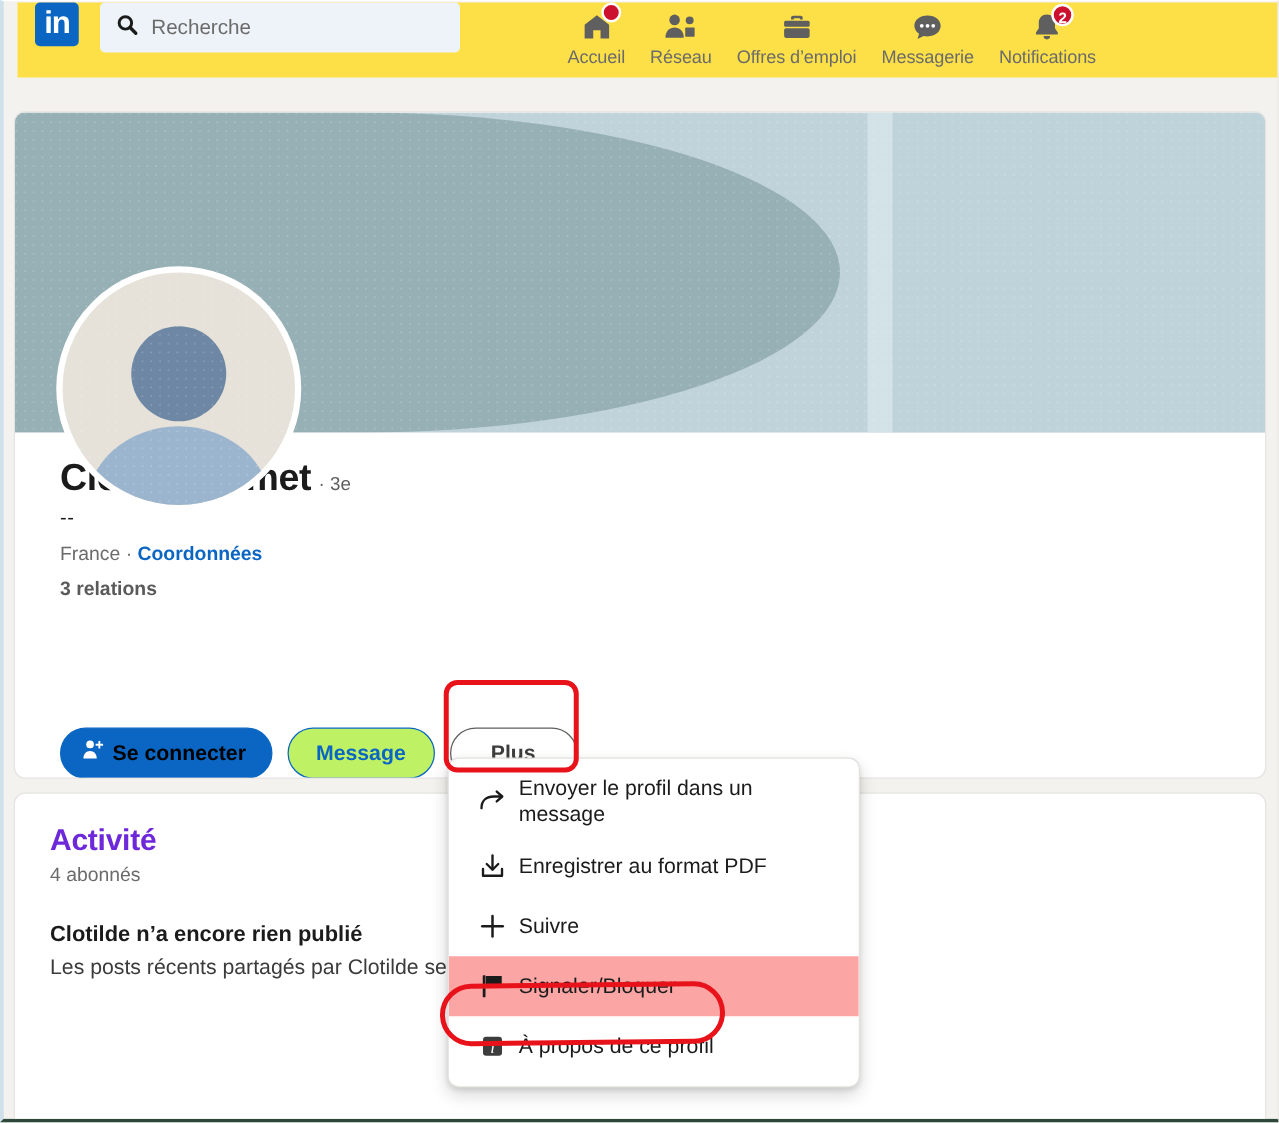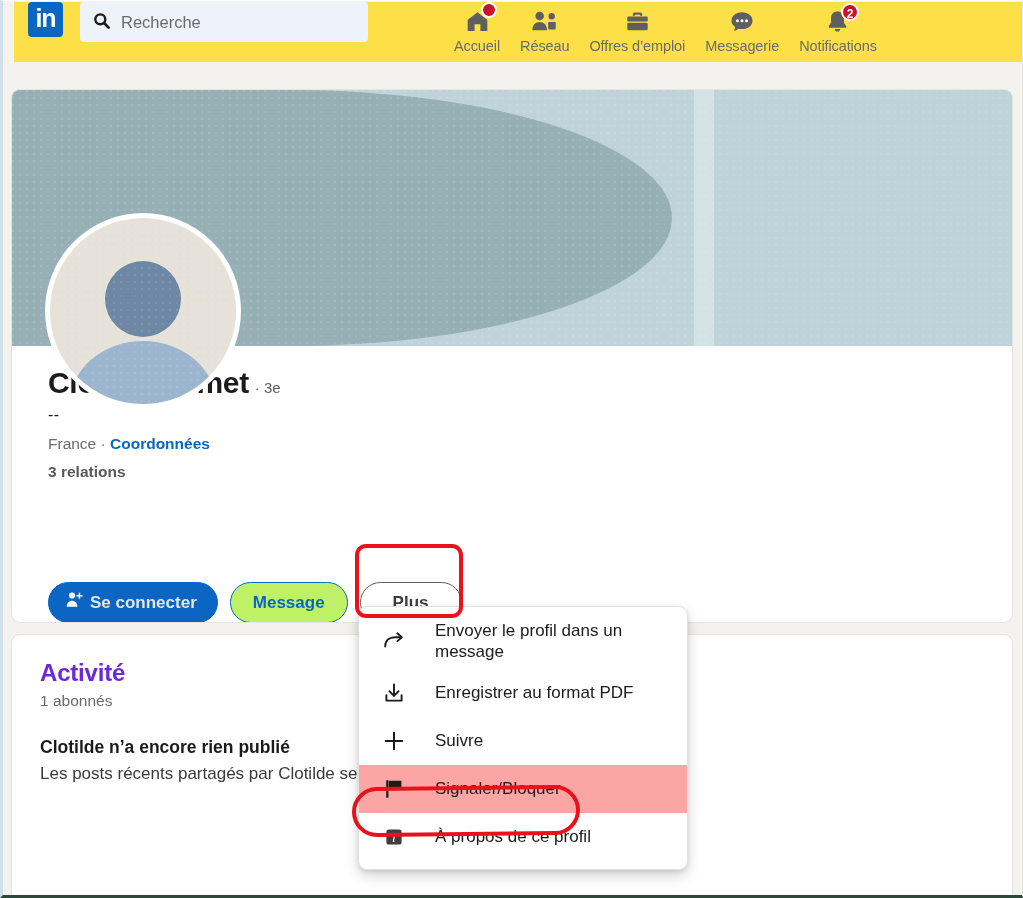--- a/index.html
+++ b/index.html
@@ -290,21 +290,21 @@
     align-items: center;
     justify-content: center;
     font-size: 17px;
     font-weight: bold;
     cursor: pointer;
     white-space: nowrap;
     font-family: "Liberation Sans", sans-serif;
   }
   #btn-connect {
     background: #0a66c2;
-    color: #e5e5e5;
+    color: #000000;
     border: 1px solid #0a66c2;
     padding: 0 20px 0 16px;
     gap: 7px;
   }
   #btn-message {
     background: #bef264;
     color: #0a66c2;
     border: 1.6px solid #0a66c2;
     padding: 0 22px;
   }
@@ -368,21 +368,21 @@
     z-index: 50;
     padding: 7px 0 8px 0;
     overflow: hidden;
   }
   .menu-item {
     display: flex;
     align-items: center;
     min-height: 48px;
     padding: 6px 14px 6px 22px;
     cursor: pointer;
-    gap: 28px;
+    gap: 8px;
   }
   .menu-item.hovered { background: #fca5a5; }
   .menu-icon {
     width: 26px;
     flex: none;
     display: flex;
     align-items: center;
     justify-content: center;
     color: #1b1b1b;
   }
@@ -537,21 +537,21 @@
           </span>
           <span>Se connecter</span>
         </div>
         <div class="btn" id="btn-message">Message</div>
         <div class="btn" id="btn-more">Plus</div>
       </div>
     </div>
 
     <div id="activity-card" class="card">
       <div id="activity-title">Activité</div>
-      <div id="activity-followers">1 abonnés</div>
+      <div id="activity-followers">4 abonnés</div>
       <div id="activity-empty-title">Clotilde n’a encore rien publié</div>
       <div id="activity-empty-sub">Les posts récents partagés par Clotilde se</div>
     </div>
 
     <div id="more-dropdown">
 
       <div class="menu-item">
         <span class="menu-icon">
           <svg width="24" height="24" viewBox="0 0 24 24" fill="none" stroke="#1b1b1b" stroke-width="1.9" stroke-linecap="round" stroke-linejoin="round">
             <path d="M3.2 17.5 C3.2 11.3 7.3 8.2 13.2 8.2 L19.2 8.2"></path>

